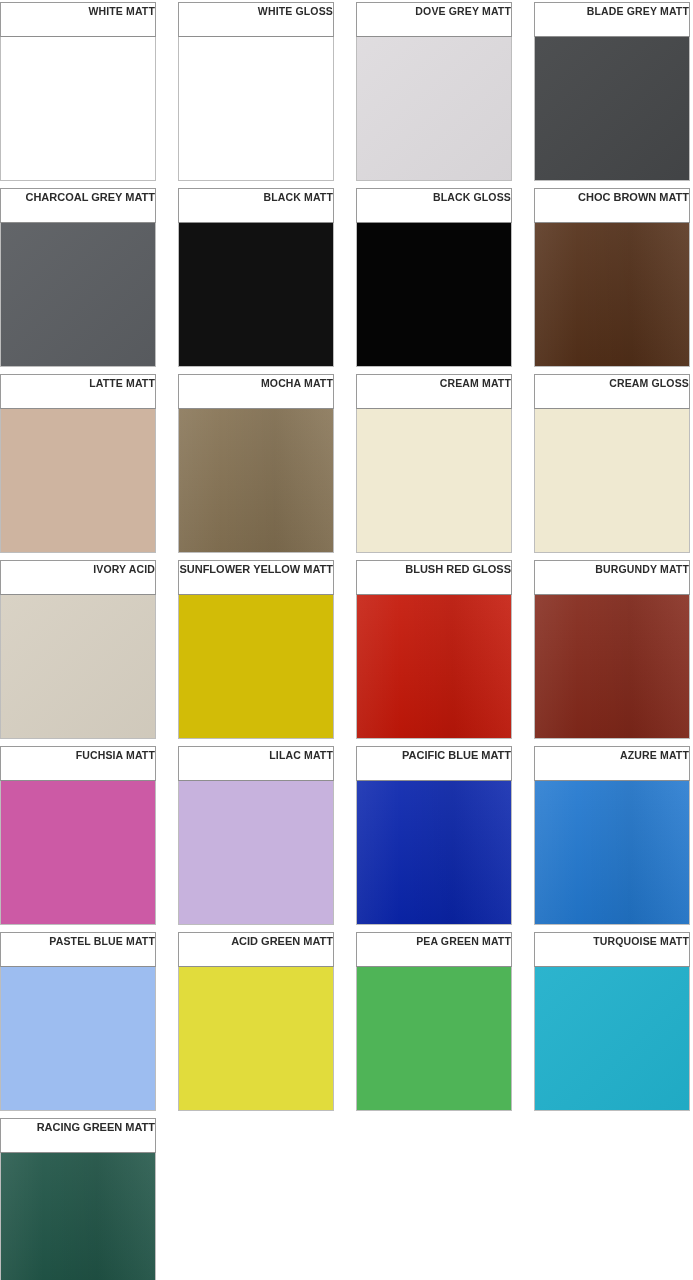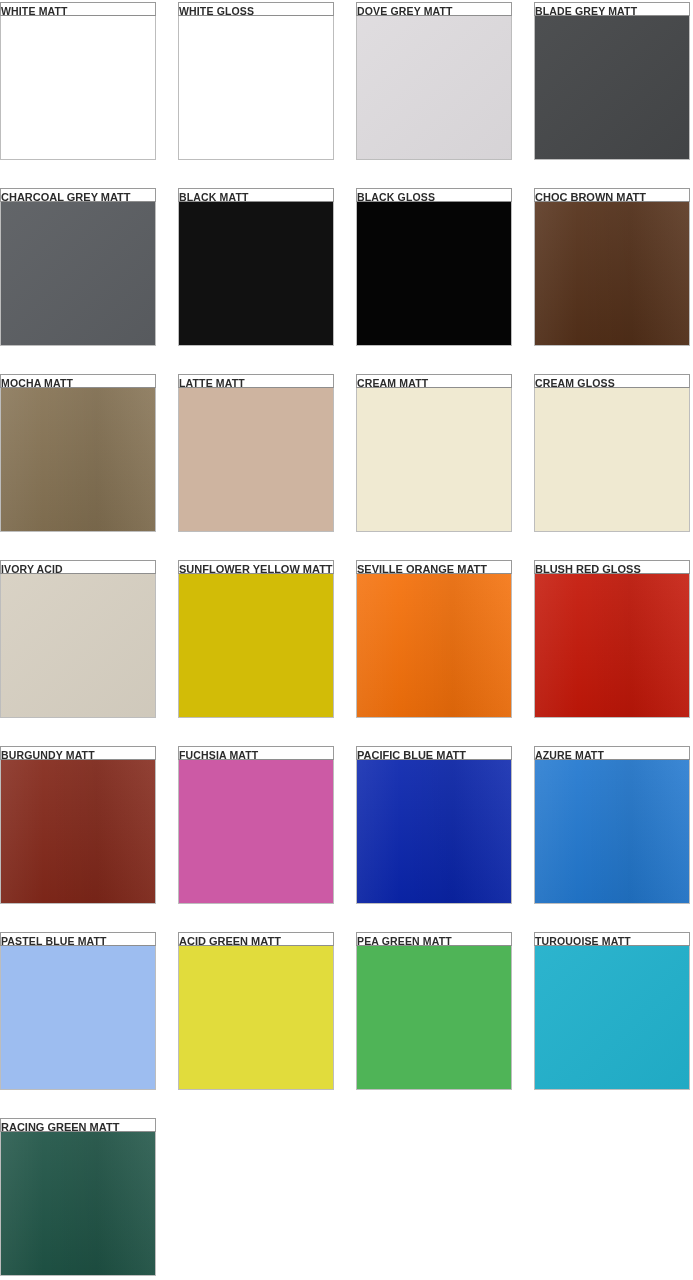--- a/index.html
+++ b/index.html
@@ -24,23 +24,23 @@
     box-sizing:border-box;
   }
   .swatch-card{
     position:relative;
     width:156px;
     height:163px;
     box-sizing:border-box;
   }
   .swatch-label{
     box-sizing:border-box;
-    height:14px;
+    height:35px;
     line-height:17px;
-    text-align:left;
+    text-align:right;
     background:#ffffff;
     border:1px solid #9a9a9a;
     border-bottom:1px solid #8e8e8e;
     color:#2b2b2b;
     font-weight:bold;
     font-size:10.5px;
     letter-spacing:0.15px;
     white-space:nowrap;
     overflow:hidden;
   }
@@ -99,68 +99,66 @@
       <div class="swatch-label">BLACK GLOSS</div>
       <div class="swatch-color" style="background: rgb(5, 5, 5);"></div>
     </div>
     <div class="swatch-card">
       <div class="swatch-label sz-sm">CHOC BROWN MATT</div>
       <div class="swatch-color" style="background: rgb(84, 48, 25);">
         <div class="sheen" style="background: linear-gradient(to right, rgba(255, 255, 255, 0.06) 0%, rgba(255, 255, 255, 0) 28%, rgba(0, 0, 0, 0.05) 62%, rgba(255, 255, 255, 0.05) 100%), linear-gradient(rgba(255, 255, 255, 0.07) 0%, rgba(0, 0, 0, 0.06) 100%);"></div>
       </div>
     </div>
     <div class="swatch-card">
+      <div class="swatch-label">LATTE MATT</div>
+      <div class="swatch-color" style="background: rgb(206, 180, 160);"></div>
+    </div>
+    <div class="swatch-card">
       <div class="swatch-label">MOCHA MATT</div>
       <div class="swatch-color" style="background: rgb(133, 114, 83);">
         <div class="sheen" style="background: linear-gradient(to right, rgba(255, 255, 255, 0.06) 0%, rgba(255, 255, 255, 0) 28%, rgba(0, 0, 0, 0.05) 62%, rgba(255, 255, 255, 0.05) 100%), linear-gradient(rgba(255, 255, 255, 0.07) 0%, rgba(0, 0, 0, 0.06) 100%);"></div>
       </div>
-    </div>
-    <div class="swatch-card">
-      <div class="swatch-label">LATTE MATT</div>
-      <div class="swatch-color" style="background: rgb(206, 180, 160);"></div>
     </div>
     <div class="swatch-card">
       <div class="swatch-label">CREAM MATT</div>
       <div class="swatch-color" style="background: rgb(240, 234, 210);"></div>
     </div>
     <div class="swatch-card">
       <div class="swatch-label">CREAM GLOSS</div>
       <div class="swatch-color" style="background: rgb(239, 233, 209);"></div>
     </div>
     <div class="swatch-card">
       <div class="swatch-label">IVORY ACID</div>
       <div class="swatch-color" style="background: rgb(215, 208, 194);">
         <div class="sheen" style="background: linear-gradient(to right bottom, rgba(255, 255, 255, 0.05) 0%, rgba(0, 0, 0, 0.035) 100%);"></div>
       </div>
     </div>
     <div class="swatch-card">
       <div class="swatch-label sz-xs">SUNFLOWER YELLOW MATT</div>
       <div class="swatch-color" style="background: rgb(210, 188, 7);"></div>
     </div>
     <div class="swatch-card">
-      <div class="swatch-label sz-xs">SEVILLE ORANGE MATT</div>
-      <div class="swatch-color" style="background: rgb(244, 112, 10);">
-        <div class="sheen" style="background: linear-gradient(to right, rgba(255, 255, 255, 0.06) 0%, rgba(255, 255, 255, 0) 28%, rgba(0, 0, 0, 0.05) 62%, rgba(255, 255, 255, 0.05) 100%), linear-gradient(rgba(255, 255, 255, 0.07) 0%, rgba(0, 0, 0, 0.06) 100%);"></div>
-      </div>
-    </div>
-    <div class="swatch-card">
       <div class="swatch-label sz-sm">BLUSH RED GLOSS</div>
       <div class="swatch-color" style="background: rgb(196, 23, 8);">
         <div class="sheen" style="background: linear-gradient(to right, rgba(255, 255, 255, 0.06) 0%, rgba(255, 255, 255, 0) 28%, rgba(0, 0, 0, 0.05) 62%, rgba(255, 255, 255, 0.05) 100%), linear-gradient(rgba(255, 255, 255, 0.07) 0%, rgba(0, 0, 0, 0.06) 100%);"></div>
       </div>
     </div>
     <div class="swatch-card">
       <div class="swatch-label">BURGUNDY MATT</div>
       <div class="swatch-color" style="background: rgb(131, 40, 26);">
         <div class="sheen" style="background: linear-gradient(to right, rgba(255, 255, 255, 0.06) 0%, rgba(255, 255, 255, 0) 28%, rgba(0, 0, 0, 0.05) 62%, rgba(255, 255, 255, 0.05) 100%), linear-gradient(rgba(255, 255, 255, 0.07) 0%, rgba(0, 0, 0, 0.06) 100%);"></div>
       </div>
     </div>
     <div class="swatch-card">
       <div class="swatch-label">FUCHSIA MATT</div>
       <div class="swatch-color" style="background: rgb(204, 90, 165);"></div>
+    </div>
+    <div class="swatch-card">
+      <div class="swatch-label">LILAC MATT</div>
+      <div class="swatch-color" style="background: rgb(199, 178, 221);"></div>
     </div>
     <div class="swatch-card">
       <div class="swatch-label sz-sm">PACIFIC BLUE MATT</div>
       <div class="swatch-color" style="background: rgb(10, 37, 173);">
         <div class="sheen" style="background: linear-gradient(to right, rgba(255, 255, 255, 0.06) 0%, rgba(255, 255, 255, 0) 28%, rgba(0, 0, 0, 0.05) 62%, rgba(255, 255, 255, 0.05) 100%), linear-gradient(rgba(255, 255, 255, 0.07) 0%, rgba(0, 0, 0, 0.06) 100%);"></div>
       </div>
     </div>
     <div class="swatch-card">
       <div class="swatch-label">AZURE MATT</div>
       <div class="swatch-color" style="background: rgb(34, 120, 207);">

